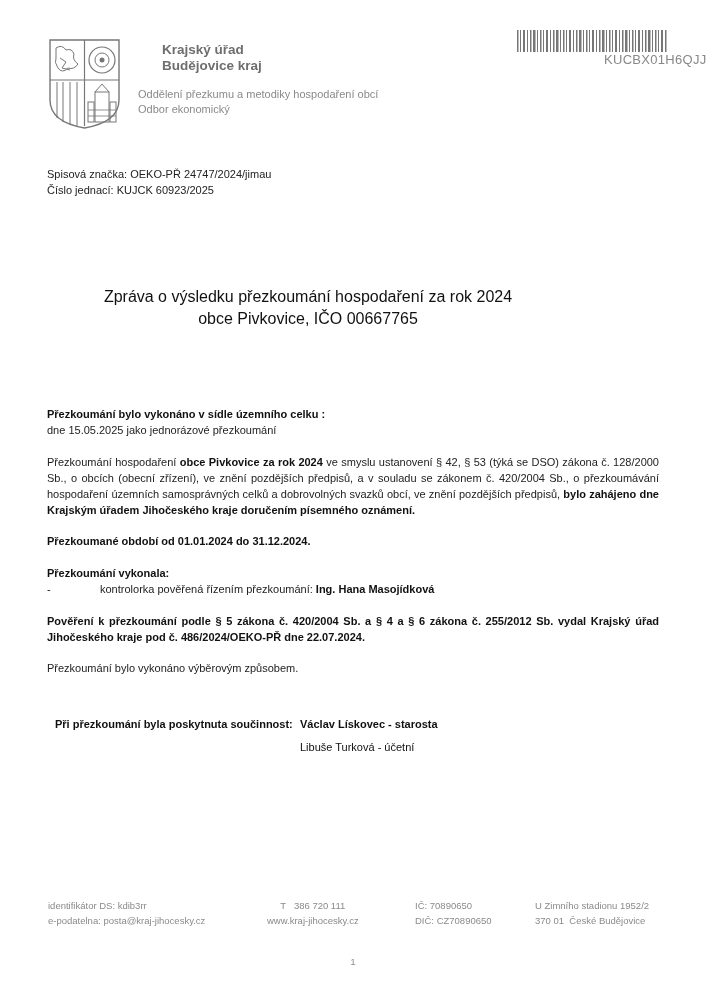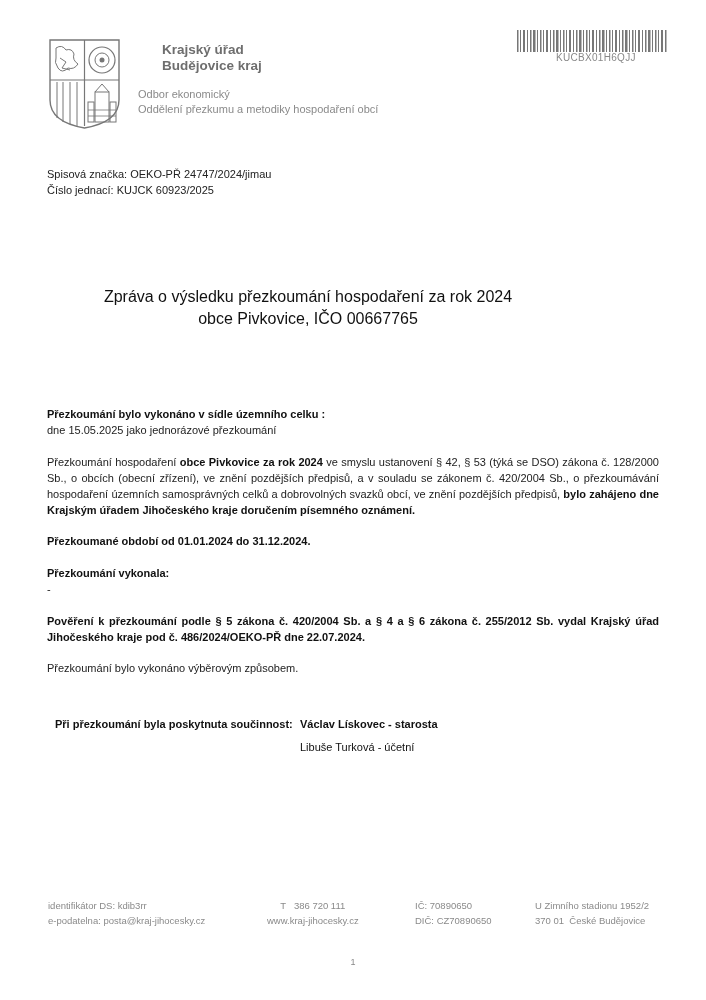--- a/index.html
+++ b/index.html
@@ -4,21 +4,21 @@
 <style>
   html, body { margin:0; padding:0; background:#ffffff; }
   body { width:706px; height:1000px; position:relative; overflow:hidden;
          font-family:"Liberation Sans", sans-serif; color:#111; }
   .abs { position:absolute; }
   .logo-crest { left:48px; top:38px; width:73px; height:92px; }
   .org { left:138px; top:42px; }
   .org-name { font-size:13.5px; font-weight:bold; color:#6e6e6e; line-height:16px;padding-left:24px; }
   .org-dept { left:138px; top:87px; font-size:11px; color:#8a8a8a; line-height:15px; }
   .barcode { left:517px; top:30px; width:150px; height:22px; }
-  .barcode-text { left:556px; top:52px; font-size:10px; color:#888; letter-spacing:0.3px; }
+  .barcode-text { left:604px; top:52px; font-size:13px; color:#888; letter-spacing:0.3px; }
   .refs { left:47px; top:166px; font-size:11px; line-height:16px; color:#222; }
   .title { left:0; width:616px; top:286px; text-align:center; font-size:16px; line-height:22px; color:#111; }
   .body { left:47px; width:612px; font-size:11px; line-height:16px; color:#222; }
   .just { text-align:justify; }
   b { font-weight:bold; color:#111; }
   .list-row { display:flex; }
   .dash { width:53px; }
   .assist { left:47px; top:716px; font-size:11px; line-height:16px; }
   .assist-label { position:absolute; left:0; top:0; width:250px; font-weight:bold; white-space:nowrap;margin-left:8px; }
   .assist-p1 { position:absolute; left:253px; top:0; font-weight:bold; white-space:nowrap; }
@@ -50,22 +50,22 @@
     <line x1="40" y1="72" x2="68" y2="72" stroke="#777" stroke-width="0.8"></line>
     <line x1="40" y1="78" x2="68" y2="78" stroke="#777" stroke-width="0.8"></line>
   </svg>
 </div>
 
 <div class="abs org">
   <div class="org-name">Krajský úřad</div>
   <div class="org-name">Budějovice kraj</div>
 </div>
 <div class="abs org-dept">
+  <div>Oddělení přezkumu a metodiky hospodaření obcí</div>
   <div>Odbor ekonomický</div>
-  <div>Oddělení přezkumu a metodiky hospodaření obcí</div>
 </div>
 
 <div class="abs barcode">
   <svg width="150" height="22" viewBox="0 0 150 22">
     <g fill="#777">
       <rect x="0" y="0" width="1.5" height="22"></rect>
         <rect x="3" y="0" width="1" height="22"></rect>
       <rect x="6" y="0" width="2" height="22"></rect>
         <rect x="10" y="0" width="1" height="22"></rect>
       <rect x="13" y="0" width="1.5" height="22"></rect>
@@ -135,20 +135,21 @@
 </div>
 
 <div class="abs body" style="top:533px;">
   <b>Přezkoumané období od 01.01.2024 do 31.12.2024.</b>
 </div>
 
 <div class="abs body" style="top:565px;">
   <div><b>Přezkoumání vykonala:</b></div>
   <div class="list-row">
     <span class="dash">-</span>
+    <span><span>kontrolorka pověřená řízením přezkoumání: </span><b>Ing. Hana Masojídková</b></span>
   </div>
 </div>
 
 <div class="abs body just" style="top:613px;">
   <b>Pověření k přezkoumání podle § 5 zákona č. 420/2004 Sb. a § 4 a § 6 zákona č. 255/2012 Sb. vydal Krajský úřad Jihočeského kraje pod č. 486/2024/OEKO-PŘ dne 22.07.2024.</b>
 </div>
 
 <div class="abs body" style="top:660px;">
   <span>Přezkoumání bylo vykonáno výběrovým způsobem.</span>
 </div>

